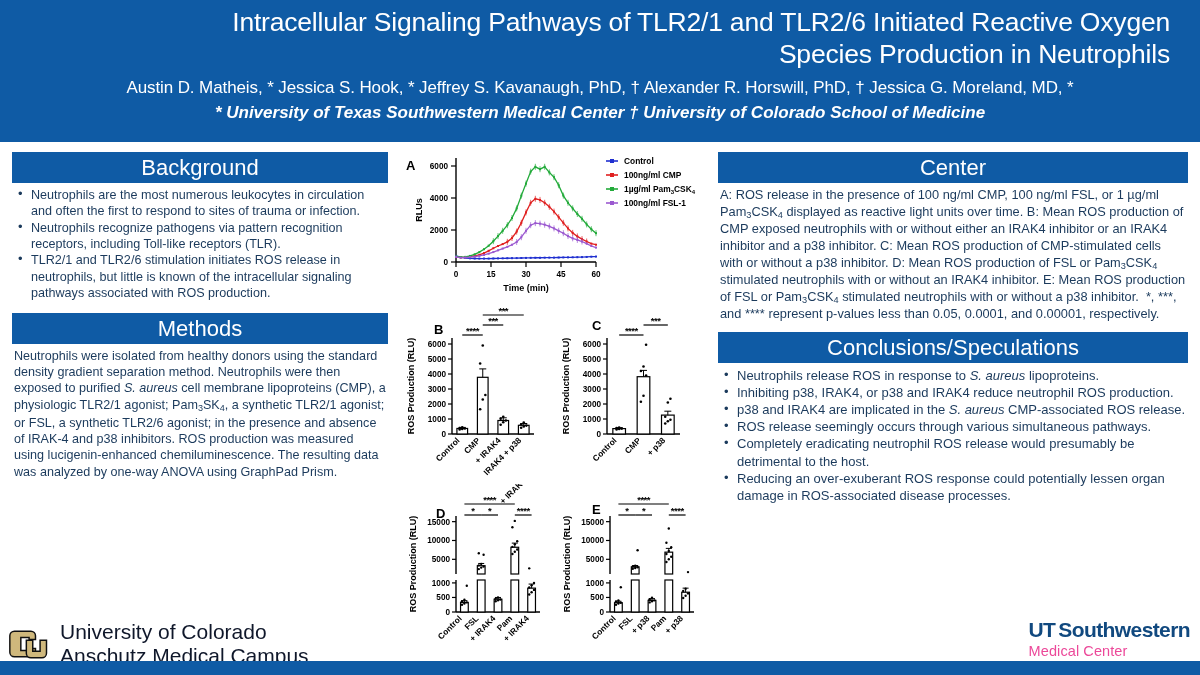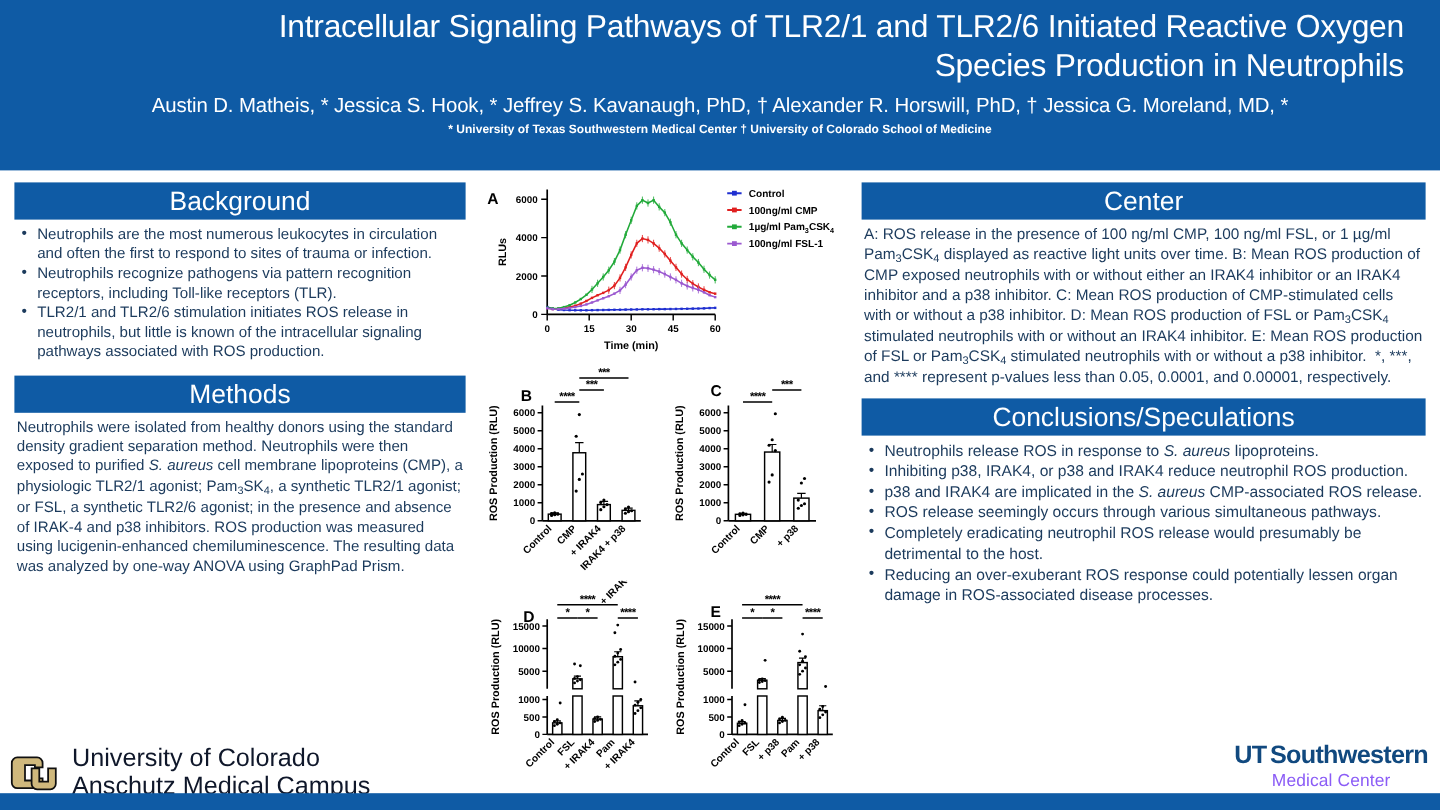--- a/index.html
+++ b/index.html
@@ -16,21 +16,21 @@
     position:absolute; left:0; top:0; width:1200px; height:142px;
     background:#0f5ba5; color:#fff;
     display:flex; flex-direction:column; align-items:center; justify-content:flex-start;
     padding-top:6px;
   }
   .title {
     font-size:26.5px; font-weight:400; line-height:1.22; text-align:right;
     letter-spacing:-0.2px; width:1140px;
   }
   .authors { font-size:17px; margin-top:7px; text-align:center; width:1140px; letter-spacing:-0.1px;}
-  .affil { font-size:10px; font-weight:bold; margin-top:5px; text-align:center; }
+  .affil { font-size:17px; font-style:italic; font-weight:bold; margin-top:5px; text-align:center; }
 
   
   .secbar {
     background:#0f5ba5; color:#fff; text-align:center;
     font-size:22px; font-weight:400; line-height:31px; height:31px;
     letter-spacing:0px;
   }
   .secbody { color:#1b3a5c; font-size:12.6px; line-height:1.30; padding:4px 2px 0 2px; }
   ul.bullets { list-style:none; }
   ul.bullets li { position:relative; padding-left:17px; margin-bottom:0px; }
@@ -48,24 +48,24 @@
 
   .concl-wrap { margin-top:9px; }
 
   sub { font-size:0.72em; vertical-align:-0.25em; }
   .ital { font-style:italic; }
 
   
   .logo-cu { position:absolute; left:8px; top:620px; display:flex; align-items:center; }
   .cu-mark { width:44px; height:44px; flex:0 0 44px; }
   .cu-text { margin-left:8px; color:#0f172a; font-size:21px; line-height:1.12; font-weight:400; }
-  .logo-utsw { position:absolute; right:10px; top:618px; text-align:center; }
+  .logo-utsw { position:absolute; right:10px; top:618px; text-align:left; }
   .utsw-top { font-size:21px; font-weight:bold; color:#11497f; letter-spacing:-0.6px; }
   .utsw-top .sw { color:#11497f; }
-  .utsw-bot { font-size:14.5px; color:#8b5cf6; letter-spacing:0.1px; margin-top:1px;}
+  .utsw-bot { font-size:14.5px; color:#ec4899; letter-spacing:0.1px; margin-top:1px;}
   .footbar { position:absolute; left:0; top:661px; width:1200px; height:14px; background:#0f5ba5; }
 
   
   .panel { position:relative; }
   .panel-letter { font-weight:bold; font-size:13px; fill:#000; }
   svg { display:block; }
   .axis { stroke:#000; stroke-width:1.4; fill:none; }
   .tickline { stroke:#000; stroke-width:1.2; }
   .ticklbl { font-size:8.2px; font-family:"Liberation Sans", sans-serif; fill:#000; font-weight:bold; }
   .axlbl { font-size:9px; font-weight:bold; fill:#000; font-family:"Liberation Sans", sans-serif;}

